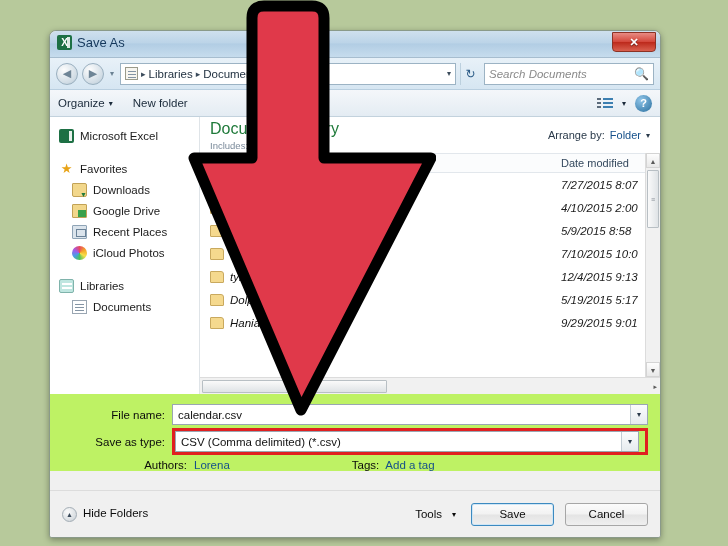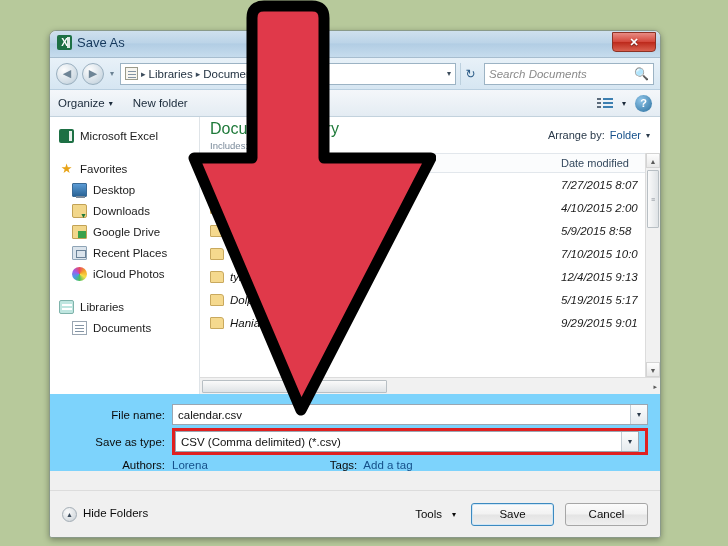--- a/index.html
+++ b/index.html
@@ -170,37 +170,37 @@
     background:#f1f1f1; border-top:1px solid #dcdcdc;
   }
   .hs-thumb {
     position:absolute; left:2px; top:2px; width:185px; height:13px;
     background:linear-gradient(to bottom,#fafafa,#dfe3e6); border:1px solid #b8bfc4; border-radius:1px;
     text-align:center; font-size:7px; color:#8a9098; line-height:13px;
   }
   .hs-arrow { position:absolute; right:3px; top:2px; font-size:7px; color:#5a5a5a; line-height:13px; }
 
   
-  .formarea { background:#7dd3fc; padding:9px 0 0 0; position:relative; }
+  .formarea { background:#bef264; padding:9px 0 0 0; position:relative; }
   .frm-row { display:flex; align-items:center; height:23px; margin-bottom:4px; }
   .frm-label { width:122px; text-align:right; padding-right:7px; font-size:11.5px; color:#0b0b0b; }
   .combo {
     flex:1; margin-right:12px; height:21px; background:#fff;
     border:1px solid #9aa6b2; display:flex; align-items:center;
     padding:0 0 0 5px; font-size:11.5px; color:#111;
   }
   .combo .arrowbox {
     margin-left:auto; width:17px; height:19px; display:flex; align-items:center; justify-content:center;
     font-size:8px; color:#2a3a4a; background:linear-gradient(to bottom,#fbfcfd,#e6ebef);
     border-left:1px solid #c2ccd4;
   }
   .highlight-wrap { flex:1; margin-right:12px; border:3px solid #e02020; padding:0; display:flex; }
   .highlight-wrap .combo { margin-right:6px; flex:1; }
 
-  .meta-row { display:flex; align-items:center; font-size:11.5px; color:#0b0b0b; margin:6px 0 4px 0; }
+  .meta-row { display:flex; align-items:center; font-size:11.5px; color:#0b0b0b; margin:6px 0 4px 0;padding-left:22px; }
   .meta-authors { width:122px; text-align:right; padding-right:7px; }
   .meta-val { color:#15508a; }
   .meta-tags { margin-left:122px; }
 
   .bottombar {
     position:absolute; left:0; right:0; bottom:0; height:47px;
     background:#f0f0f0; border-top:1px solid #dcdcdc;
     display:flex; align-items:center; padding:0 12px;
   }
   .hidefolders { display:flex; gap:6px; font-size:11.5px; color:#0b0b0b; }
@@ -272,24 +272,20 @@
 
     <div class="navpane">
       <div class="np-row">
         <span class="ico ico-excel"></span>
         <span>Microsoft Excel</span>
       </div>
 
       <div class="np-row gap">
         <span class="ico ico-star">★</span>
         <span>Favorites</span>
-      </div>
-      <div class="np-row indent">
-        <span class="ico ico-desktop"></span>
-        <span>Desktop</span>
       </div>
       <div class="np-row indent">
         <span class="ico ico-dl"></span>
         <span>Downloads</span>
       </div>
       <div class="np-row indent">
         <span class="ico ico-gdrive"></span>
         <span>Google Drive</span>
       </div>
       <div class="np-row indent">

